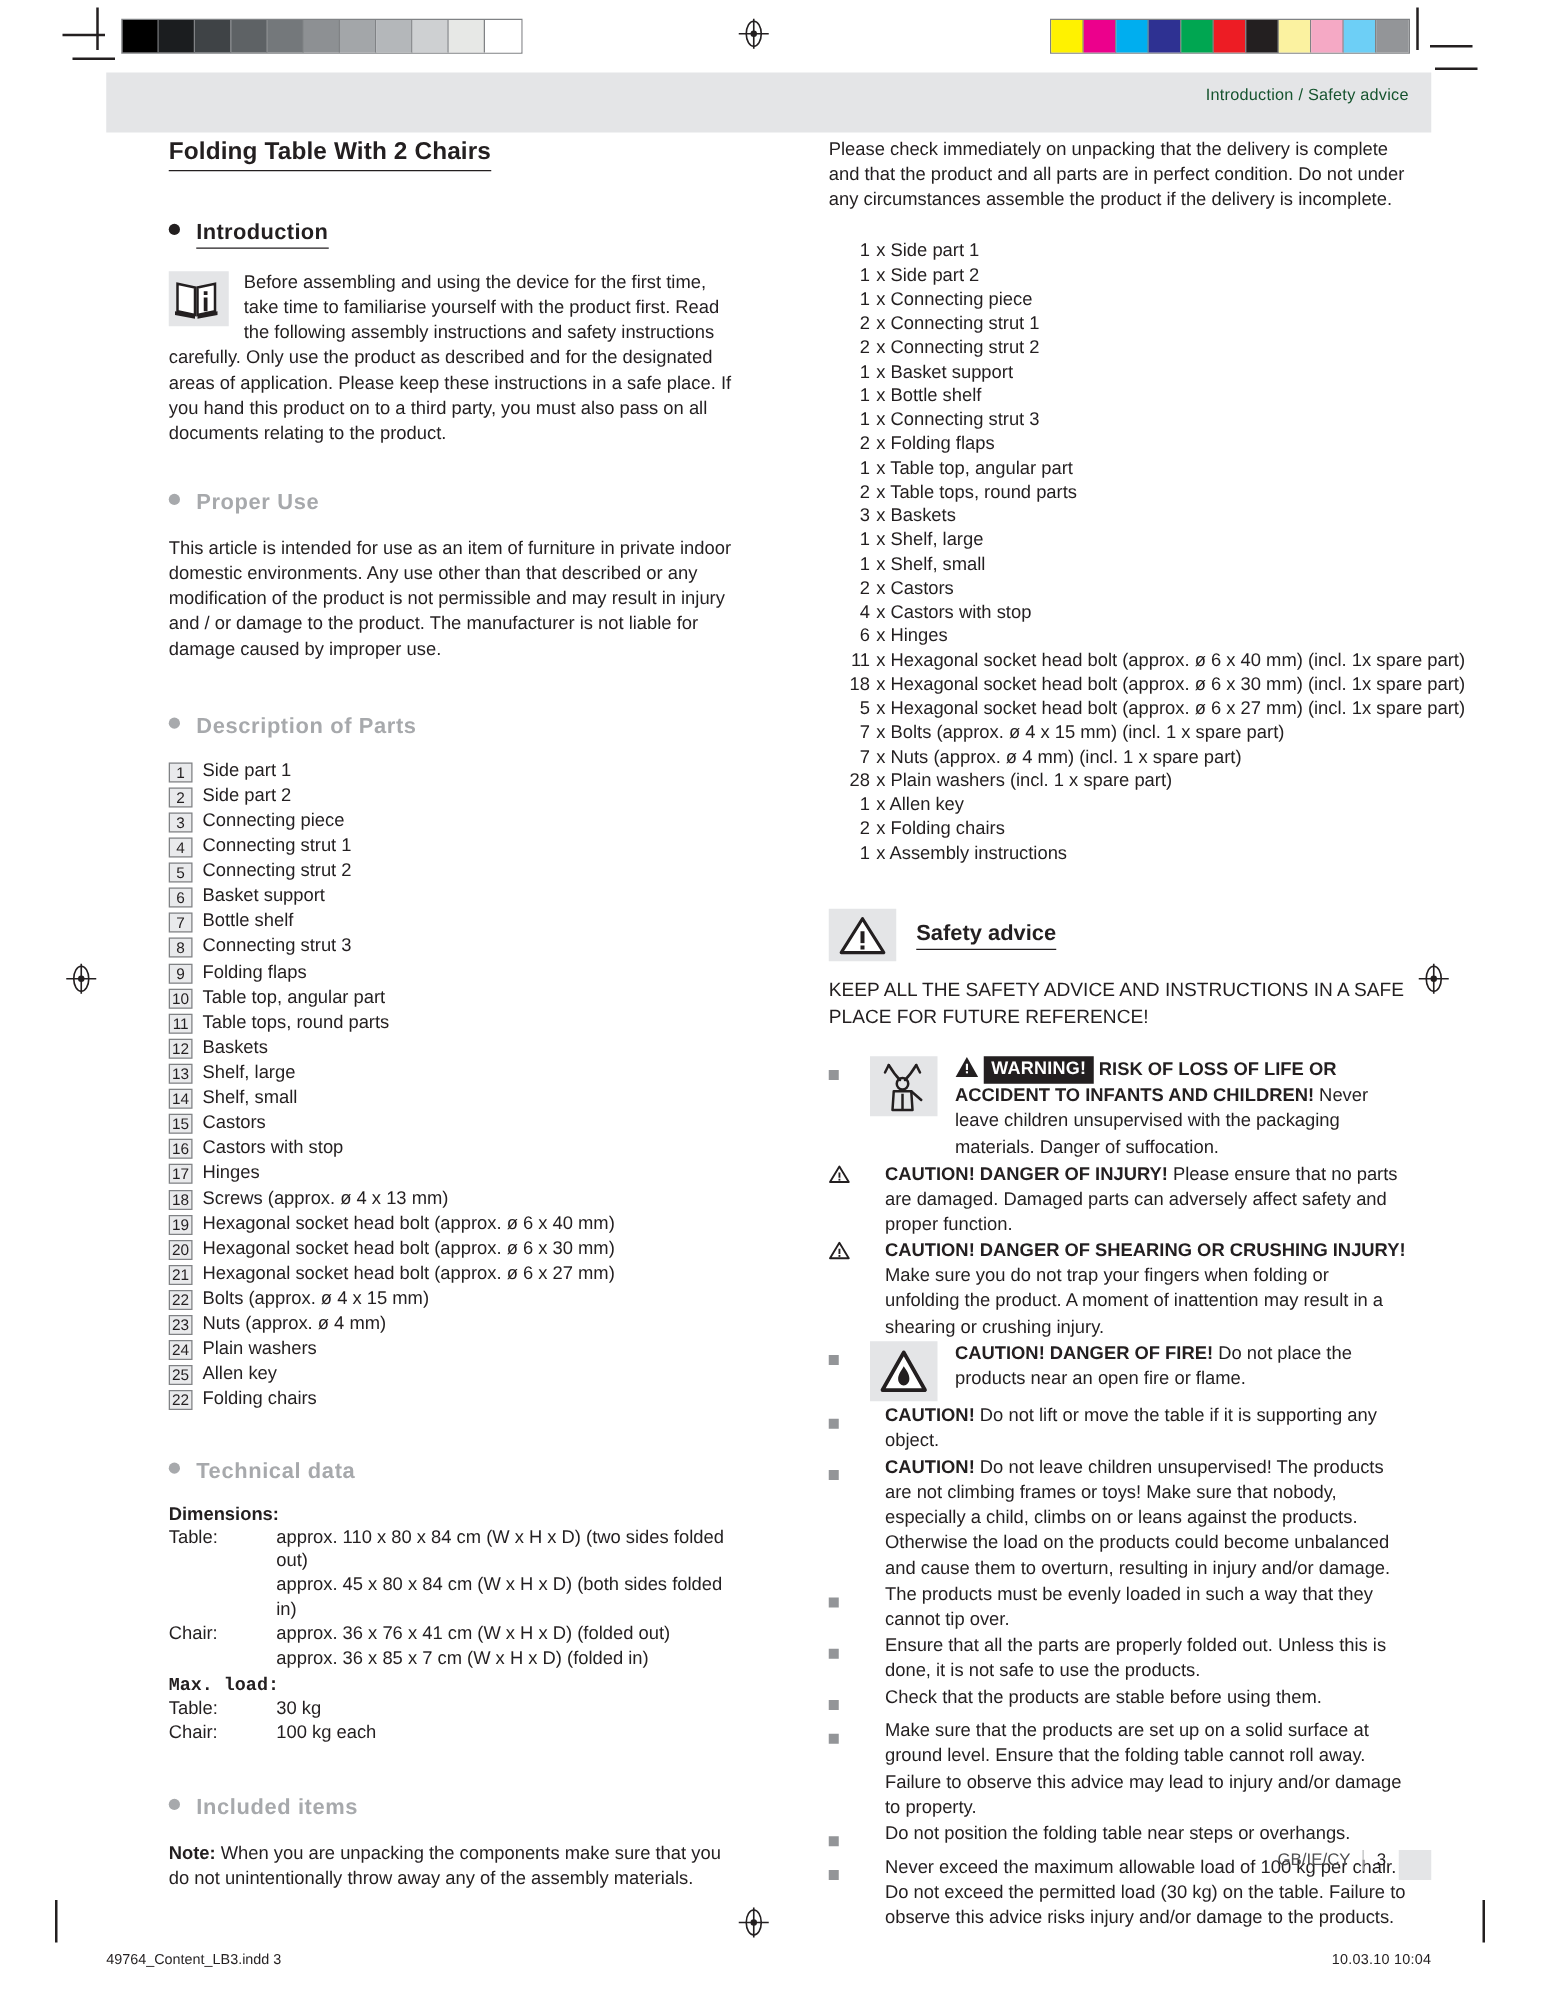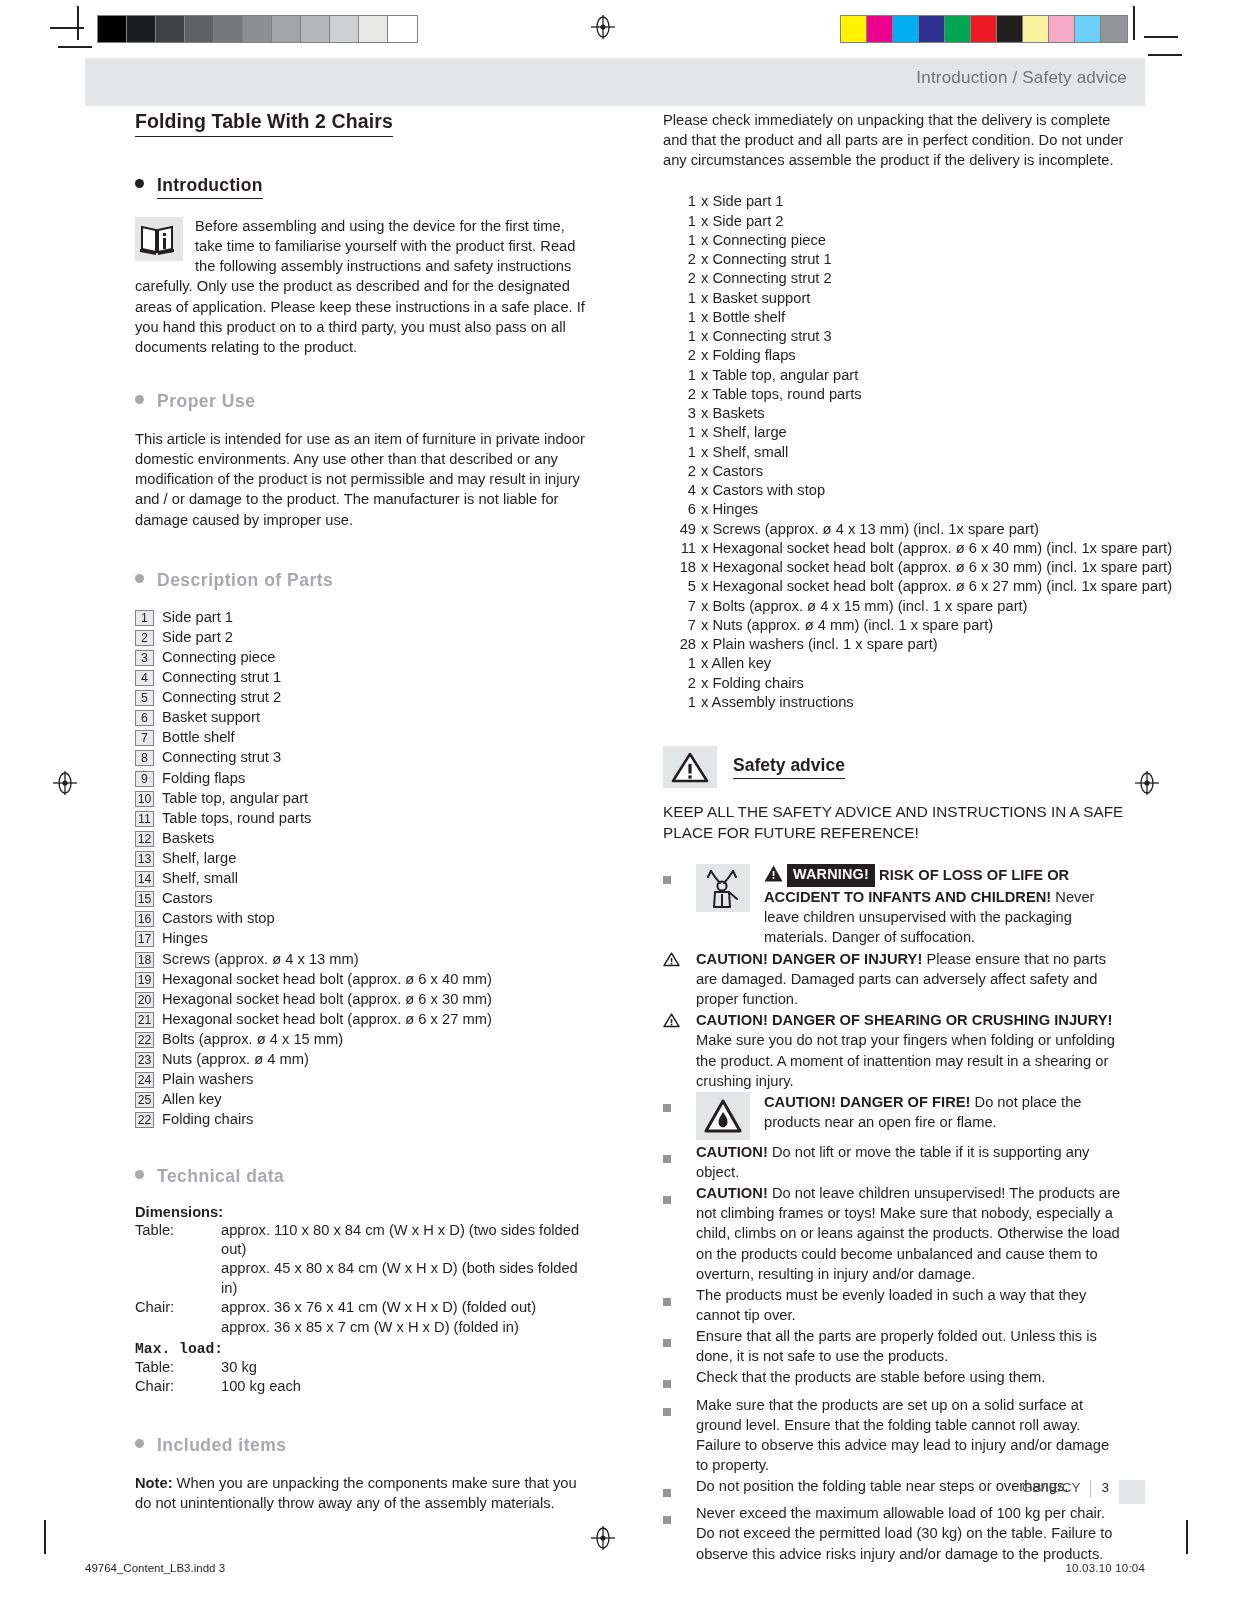--- a/index.html
+++ b/index.html
@@ -36,23 +36,23 @@
   
   .runhead {
     position: absolute;
     left: 0; top: 58px;
     width: 1060px; height: 48px;
     background: #e4e5e7;
   }
   .runhead .rh-text {
     position: absolute;
     right: 18px; top: 10px;
-    font-size: 17px;
+    font-size: 13px;
     letter-spacing: .2px;
-    color: #737373;
+    color: #14532d;
     text-align: right;
   }
 
   
   .cols {
     position: absolute;
     left: 50px; top: 110px;
     width: 990px;
   }
   .col-left  { position: absolute; left: 0;   top: 0; width: 458px; }
@@ -144,21 +144,21 @@
     flex: 0 0 auto;
   }
   .safety-head .h-label {
     font-size: 17.5px; font-weight: bold; color: #231f20;
     border-bottom: 1.5px solid #231f20; padding-bottom: 2px;
   }
 
   .keep-all { font-size: 15.3px; line-height: 1.36; margin: 0 0 20px 0; }
 
   
-  .sb { display: flex; font-size: 14.7px; line-height: 1.37; margin-bottom: 1px; }
+  .sb { display: flex; font-size: 14.7px; line-height: 1.37; margin-bottom: 1px; gap: 12px; }
   .sb .mk {
     flex: 0 0 33px; padding-top: 6px;
   }
   .sq { display: inline-block; width: 8px; height: 8px; background: #939598; }
   .sb .tx { flex: 1 1 auto; }
   .sb b { font-weight: bold; }
 
   .sb-icon { display: flex; margin-bottom: 2px; }
   .sb-icon .mk { flex: 0 0 33px; padding-top: 6px; }
   .sb-icon .ic { flex: 0 0 54px; margin-right: 14px; }
@@ -524,24 +524,20 @@
           </li>
           <li>
             <span class="q">4</span>
             <span class="t">x Castors with stop</span>
           </li>
           <li>
             <span class="q">6</span>
             <span class="t">x Hinges</span>
           </li>
           <li>
-            <span class="q">49</span>
-            <span class="t">x Screws (approx. ø 4 x 13 mm) (incl. 1x spare part)</span>
-          </li>
-          <li>
             <span class="q">11</span>
             <span class="t">x Hexagonal socket head bolt (approx. ø 6 x 40 mm) (incl. 1x spare part)</span>
           </li>
           <li>
             <span class="q">18</span>
             <span class="t">x Hexagonal socket head bolt (approx. ø 6 x 30 mm) (incl. 1x spare part)</span>
           </li>
           <li>
             <span class="q">5</span>
             <span class="t">x Hexagonal socket head bolt (approx. ø 6 x 27 mm) (incl. 1x spare part)</span>

